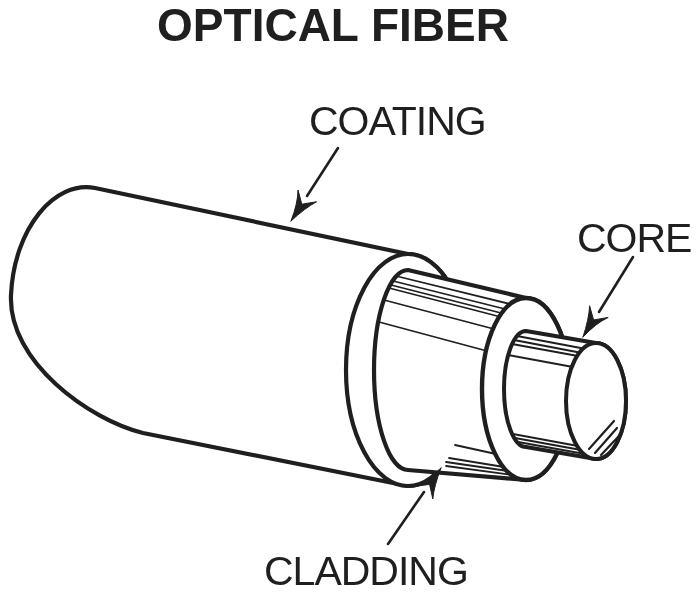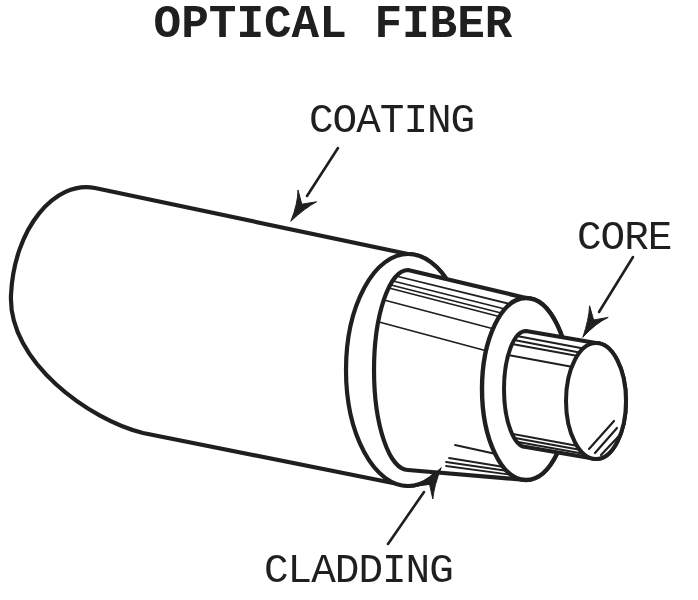--- a/index.html
+++ b/index.html
@@ -7,21 +7,21 @@
     --bg: #ffffff;
   }
   * { margin: 0; padding: 0; box-sizing: border-box; }
   html, body { background: var(--bg); }
   .stage {
     position: relative;
     width: 698px;
     height: 600px;
     background: var(--bg);
     overflow: hidden;
-    font-family: Liberation Mono, monospace;
+    font-family: Liberation Sans, sans-serif;
   }
   .stage svg {
     position: absolute;
     left: 0; top: 0;
     width: 698px; height: 600px;
   }
   .lbl {
     position: absolute;
     color: var(--line);
     font-size: 41px;

